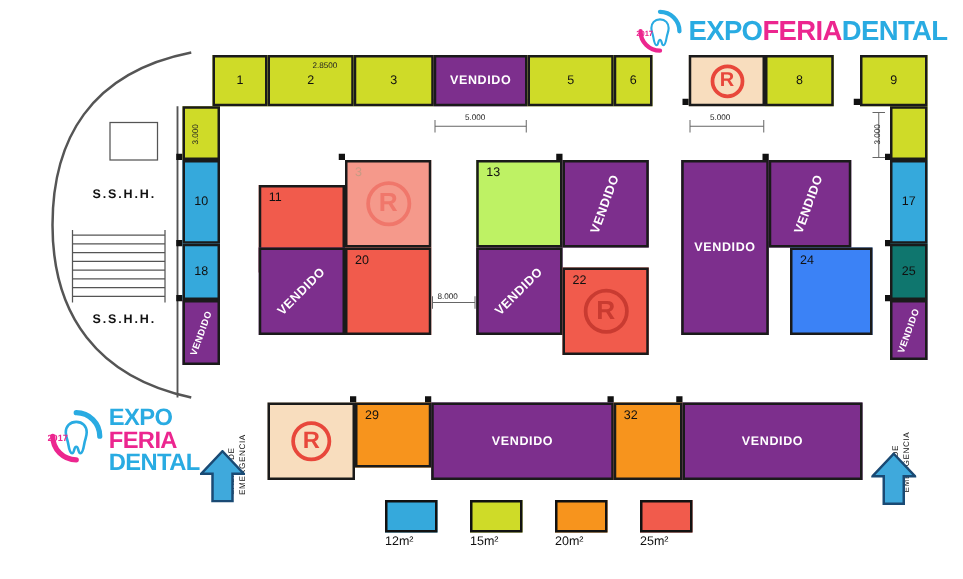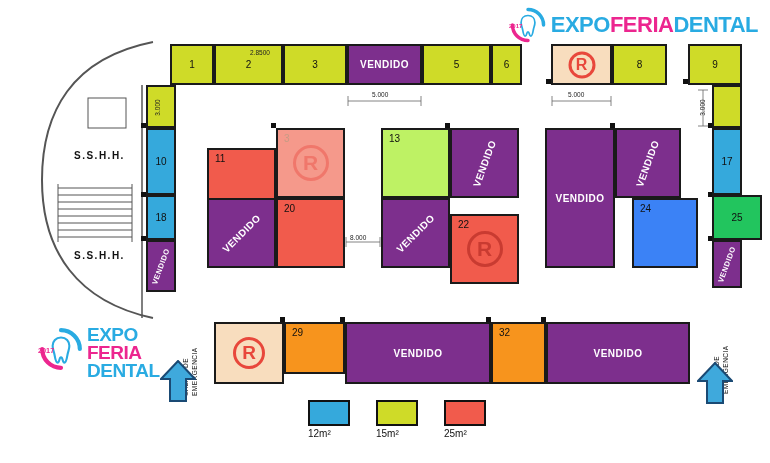--- a/index.html
+++ b/index.html
@@ -109,20 +109,24 @@
   <div id="legend">
       <div class="leg-item">
         <div class="leg-swatch" style="background: rgb(53, 169, 220);"></div>
         <span class="leg-label">12m²</span>
       </div>
       <div class="leg-item">
         <div class="leg-swatch" style="background: rgb(207, 219, 40);"></div>
         <span class="leg-label">15m²</span>
       </div>
       <div class="leg-item">
+        <div class="leg-swatch" style="background: rgb(247, 148, 29);"></div>
+        <span class="leg-label">20m²</span>
+      </div>
+      <div class="leg-item">
         <div class="leg-swatch" style="background: rgb(241, 91, 76);"></div>
         <span class="leg-label">25m²</span>
       </div>
     </div>
 
   <div id="logo-top">
     <svg width="38" height="38" viewBox="0 0 44 44">
       <path d="M22 4 A18 18 0 0 1 40 22" fill="none" stroke="#29ABE2" stroke-width="4" stroke-linecap="round"></path>
       <path d="M22 40 A18 18 0 0 1 4 22" fill="none" stroke="#EC268F" stroke-width="4" stroke-linecap="round"></path>
       <path d="M22 11c-5 0-8 3.5-8 8 0 3.5 1.2 5 1.8 8.5.5 3 1.2 7.5 3 7.5 2 0 1.2-5 3.2-5s1.2 5 3.2 5c1.8 0 2.5-4.5 3-7.5.6-3.5 1.8-5 1.8-8.5 0-4.5-3-8-8-8z" fill="#fff" stroke="#29ABE2" stroke-width="2"></path>
@@ -181,21 +185,21 @@
     <div class="booth" style="left: 146px; top: 195px; width: 30px; height: 45px; background: rgb(53, 169, 220);">
       <span class="blabel">18</span>
     </div>
     <div class="booth" style="left: 146px; top: 240px; width: 30px; height: 52px; background: rgb(125, 47, 141);">
       <span class="blabel vendido" style="transform: rotate(-70deg); font-size: 7.5px;">VENDIDO</span>
     </div>
     <div class="booth" style="left: 712px; top: 85px; width: 30px; height: 43px; background: rgb(207, 219, 40);"></div>
     <div class="booth" style="left: 712px; top: 128px; width: 30px; height: 67px; background: rgb(53, 169, 220);">
       <span class="blabel">17</span>
     </div>
-    <div class="booth" style="left: 712px; top: 195px; width: 50px; height: 45px; background: #22c55e;">
+    <div class="booth" style="left: 712px; top: 195px; width: 30px; height: 45px; background: #0f766e;">
       <span class="blabel">25</span>
     </div>
     <div class="booth" style="left: 712px; top: 240px; width: 30px; height: 48px; background: rgb(125, 47, 141);">
       <span class="blabel vendido" style="transform: rotate(-70deg); font-size: 7.5px;">VENDIDO</span>
     </div>
     <div class="booth tl" style="left: 207px; top: 128px; width: 69px; height: 70px; background: rgb(241, 91, 76); margin-top: 20px;">
       <span class="blabel">11</span>
     </div>
     <div class="booth tl" style="left: 276px; top: 128px; width: 69px; height: 70px; background: rgb(245, 153, 139);">
       <span class="blabel" style="color: rgb(199, 155, 132);">3</span>

